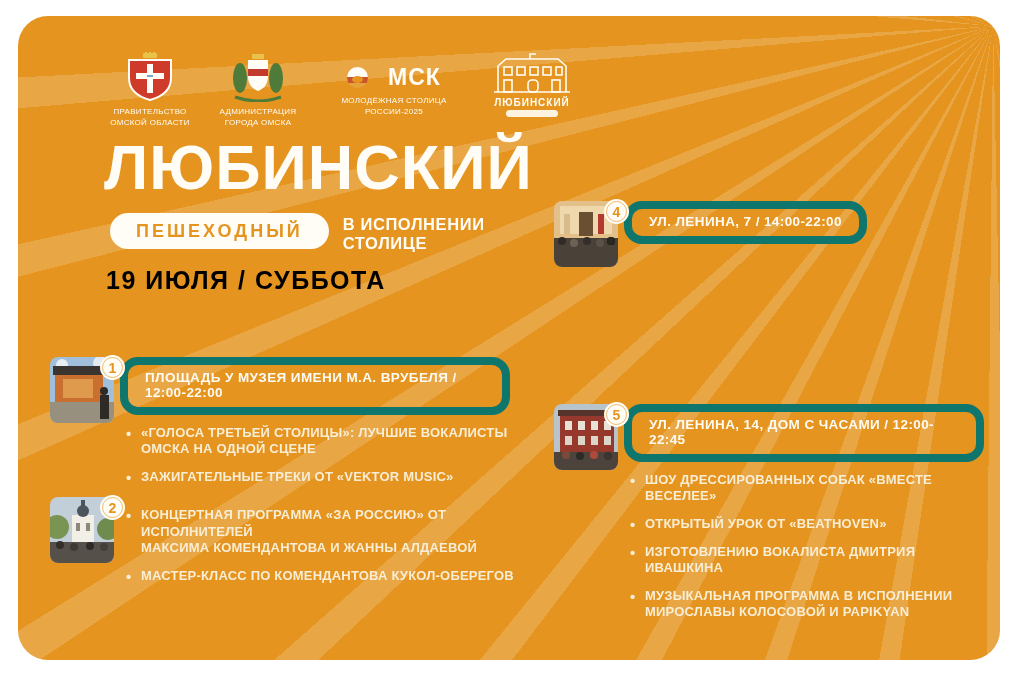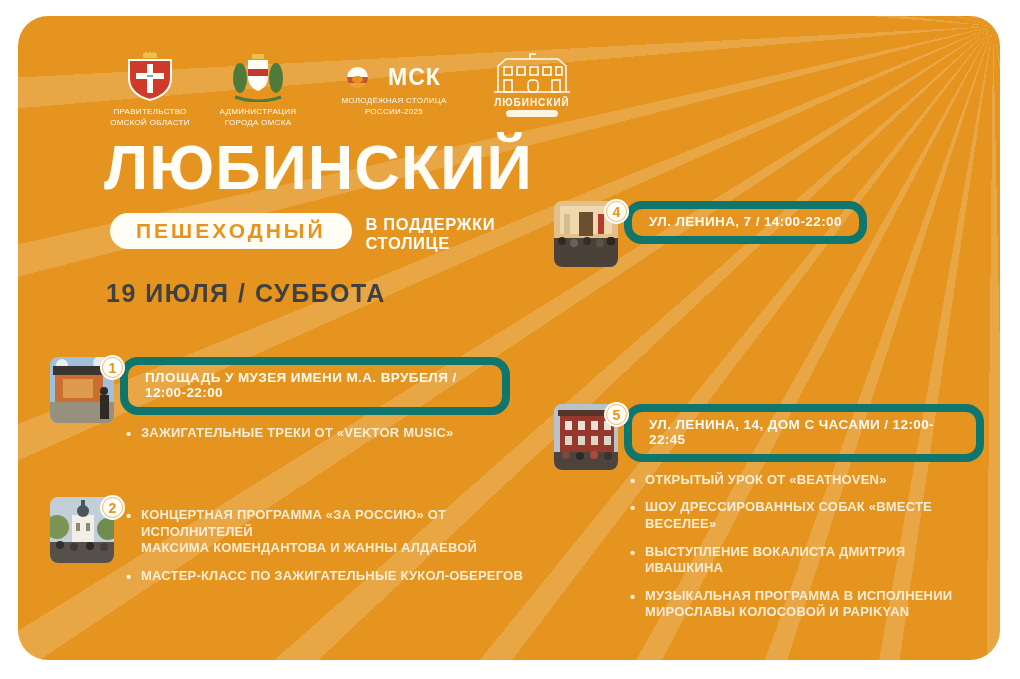--- a/index.html
+++ b/index.html
@@ -28,25 +28,25 @@
           border-radius:50%;background:#E5941F;}
   .omsk-letters{font-size:23px;font-weight:bold;color:#FFFDF6;letter-spacing:1px;}
   .lyub-word{margin-top:3px;font-size:10px;font-weight:bold;color:#FFFDF6;letter-spacing:1px;}
   .lyub-pill{margin-top:2px;width:52px;height:7px;border-radius:4px;background:#FFFDF6;opacity:.9;}
 
   
   .hero-title{position:absolute;left:86px;top:120px;font-size:63px;font-weight:bold;
               color:#FFFDF6;letter-spacing:1px;line-height:1;}
   .hero-row{position:absolute;left:92px;top:197px;display:flex;align-items:flex-start;}
   .hero-badge{height:36px;line-height:36px;padding:0 26px;border-radius:19px;background:#FFFDF6;
-              color:#E5941F;font-size:21px;font-weight:bold;letter-spacing:3px;}
+              color:#E5941F;font-size:18px;font-weight:bold;letter-spacing:3px;}
   .hero-tagline{margin-left:14px;margin-top:2px;font-size:16.5px;font-weight:bold;color:#FFFDF6;
               line-height:1.13;letter-spacing:.6px;}
-  .hero-date{position:absolute;left:88px;top:263px;font-size:25px;font-weight:bold;
-              color:#404040;letter-spacing:1.5px;}
+  .hero-date{position:absolute;left:88px;top:250px;font-size:25px;font-weight:bold;
+              color:#000000;letter-spacing:1.5px;}
 
   
   .event{position:absolute;display:flex;align-items:flex-start;}
   .ev1{left:32px;top:341px;width:460px;}
   .ev2{left:32px;top:481px;width:480px;}
   .ev4{left:536px;top:185px;width:420px;}
   .ev5{left:536px;top:388px;width:430px;}
   .event-media{position:relative;width:64px;flex:0 0 64px;}
   .event-photo{width:64px;height:66px;border-radius:8px;display:block;}
   .badge{position:absolute;left:50px;top:-2px;width:25px;height:25px;border-radius:50%;
@@ -123,21 +123,21 @@
           <path d="M40 7 V2 H46"></path>
         </svg>
         <div class="lyub-word">ЛЮБИНСКИЙ</div>
         <div class="lyub-pill"></div>
       </div>
     </div>
 
     <div class="hero-title">ЛЮБИНСКИЙ</div>
     <div class="hero-row">
       <div class="hero-badge">ПЕШЕХОДНЫЙ</div>
-      <div class="hero-tagline pre">В ПОДДЕРЖКИ
+      <div class="hero-tagline pre">В ИСПОЛНЕНИИ
 СТОЛИЦЕ</div>
     </div>
     <div class="hero-date">19 ИЮЛЯ / СУББОТА</div>
 
     <div class="event ev1">
       <div class="event-media">
         <svg class="event-photo" viewBox="0 0 64 66">
           <rect width="64" height="66" fill="#9FBFDA"></rect>
           <circle cx="12" cy="8" r="6" fill="#E9EEF2"></circle>
             <circle cx="50" cy="6" r="7" fill="#E3EAF0"></circle>
@@ -146,20 +146,22 @@
           <rect x="13" y="22" width="30" height="19" fill="#E09A4D"></rect>
           <rect x="0" y="45" width="64" height="21" fill="#97907E"></rect>
           <circle cx="54" cy="34" r="4" fill="#2E2A26"></circle>
           <rect x="50" y="38" width="9" height="24" fill="#2E2A26"></rect>
         </svg>
         <div class="badge">1</div>
       </div>
       <div class="event-body">
         <div class="event-pill">ПЛОЩАДЬ У МУЗЕЯ ИМЕНИ М.А. ВРУБЕЛЯ / 12:00-22:00</div>
         <ul class="bullets">
+          <li class="pre">«ГОЛОСА ТРЕТЬЕЙ СТОЛИЦЫ»: ЛУЧШИЕ ВОКАЛИСТЫ
+ОМСКА НА ОДНОЙ СЦЕНЕ</li>
           <li class="pre">ЗАЖИГАТЕЛЬНЫЕ ТРЕКИ ОТ «VEKTOR MUSIC»</li>
         </ul>
       </div>
     </div>
 
     <div class="event ev2">
       <div class="event-media">
         <svg class="event-photo" viewBox="0 0 64 66">
           <rect width="64" height="66" fill="#C2CFD8"></rect>
           <circle cx="7" cy="30" r="12" fill="#7A9454"></circle>
@@ -174,21 +176,21 @@
             <circle cx="24" cy="50" r="4" fill="#403A34"></circle>
           <circle cx="40" cy="49" r="4" fill="#2E2A27"></circle>
             <circle cx="54" cy="50" r="4" fill="#463F38"></circle>
         </svg>
         <div class="badge">2</div>
       </div>
       <div class="event-body">
         <ul class="bullets">
           <li class="pre">КОНЦЕРТНАЯ ПРОГРАММА «ЗА РОССИЮ» ОТ ИСПОЛНИТЕЛЕЙ
 МАКСИМА КОМЕНДАНТОВА И ЖАННЫ АЛДАЕВОЙ</li>
-          <li class="pre">МАСТЕР-КЛАСС ПО ЗАЖИГАТЕЛЬНЫЕ КУКОЛ-ОБЕРЕГОВ</li>
+          <li class="pre">МАСТЕР-КЛАСС ПО КОМЕНДАНТОВА КУКОЛ-ОБЕРЕГОВ</li>
         </ul>
       </div>
     </div>
 
     <div class="event ev4">
       <div class="event-media">
         <svg class="event-photo" viewBox="0 0 64 66">
           <rect width="64" height="66" fill="#E3C089"></rect>
           <rect x="6" y="5" width="52" height="28" fill="#EFD9AC"></rect>
           <rect x="25" y="11" width="14" height="24" fill="#6B4F33"></rect>
@@ -227,23 +229,23 @@
           <circle cx="12" cy="51" r="4" fill="#7A4A3C"></circle>
             <circle cx="26" cy="52" r="4" fill="#2E2A26"></circle>
           <circle cx="40" cy="51" r="4" fill="#B0483C"></circle>
             <circle cx="54" cy="52" r="4" fill="#3A342E"></circle>
         </svg>
         <div class="badge">5</div>
       </div>
       <div class="event-body">
         <div class="event-pill">УЛ. ЛЕНИНА, 14, ДОМ С ЧАСАМИ / 12:00-22:45</div>
         <ul class="bullets">
+          <li class="pre">ШОУ ДРЕССИРОВАННЫХ СОБАК «ВМЕСТЕ ВЕСЕЛЕЕ»</li>
           <li class="pre">ОТКРЫТЫЙ УРОК ОТ «BEATHOVEN»</li>
-          <li class="pre">ШОУ ДРЕССИРОВАННЫХ СОБАК «ВМЕСТЕ ВЕСЕЛЕЕ»</li>
-          <li class="pre">ВЫСТУПЛЕНИЕ ВОКАЛИСТА ДМИТРИЯ ИВАШКИНА</li>
+          <li class="pre">ИЗГОТОВЛЕНИЮ ВОКАЛИСТА ДМИТРИЯ ИВАШКИНА</li>
           <li class="pre">МУЗЫКАЛЬНАЯ ПРОГРАММА В ИСПОЛНЕНИИ
 МИРОСЛАВЫ КОЛОСОВОЙ И PAPIKYAN</li>
         </ul>
       </div>
     </div>
 
   </div>
 </div>
 
 </body></html>

